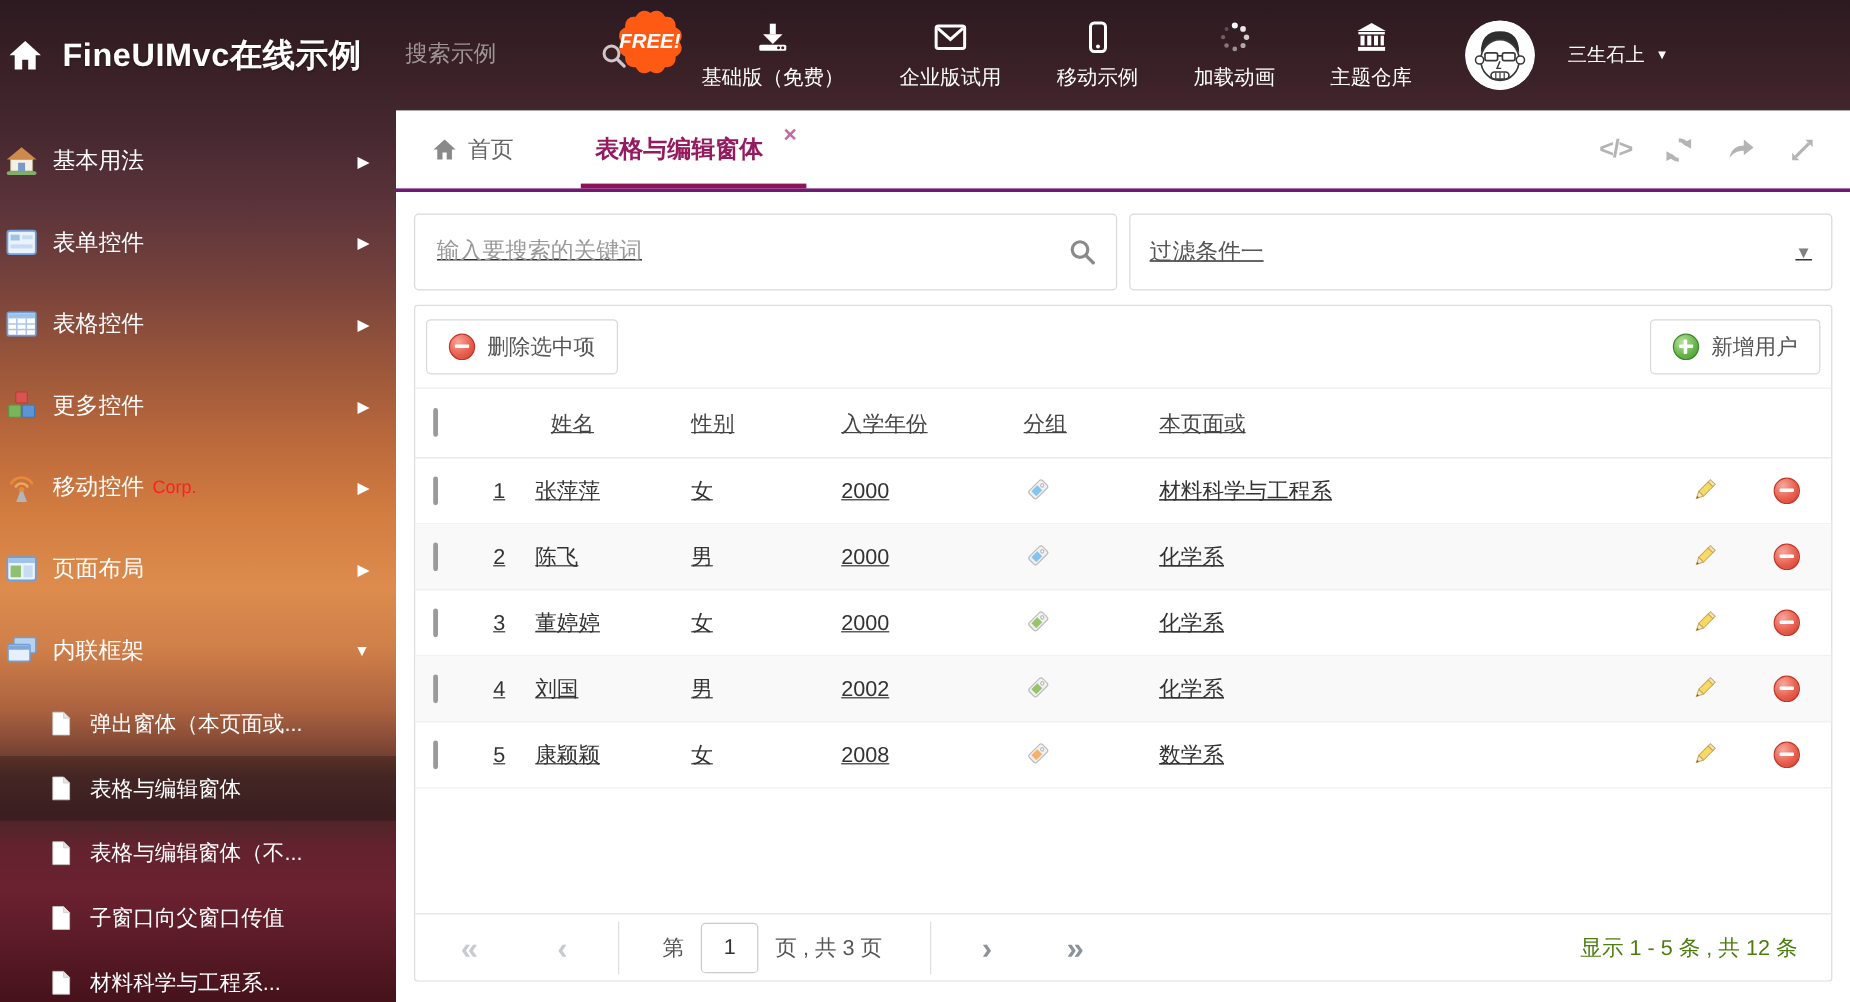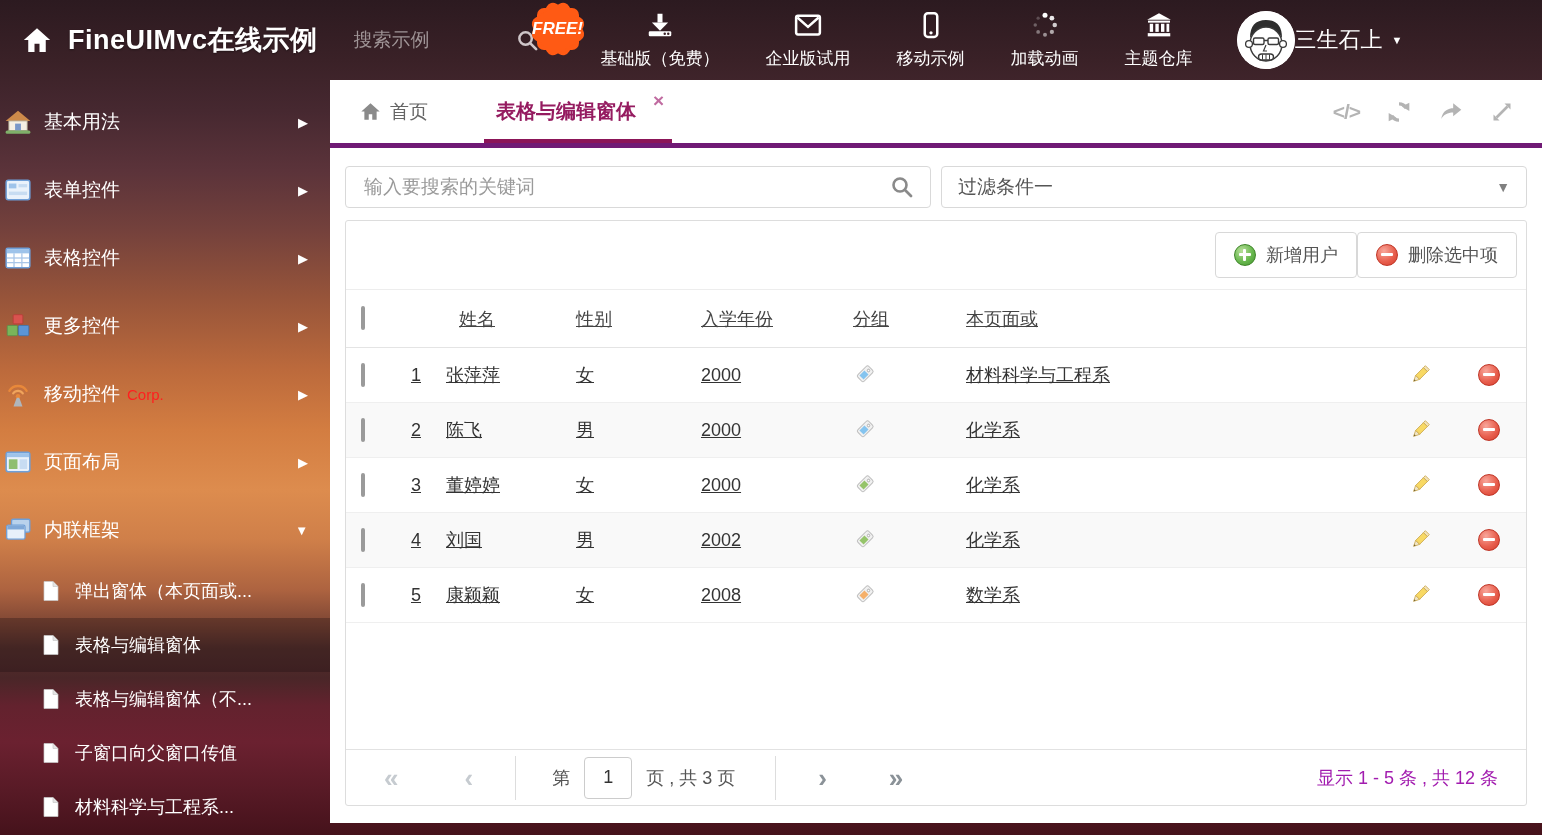--- a/index.html
+++ b/index.html
@@ -8,61 +8,61 @@
     width:1542px; height:835px; overflow:hidden;
     font-family:"Liberation Sans", sans-serif;
     background:linear-gradient(180deg,
       #2c1a20 0px,#3a2127 60px,#462830 110px,#5b333a 170px,
       #74413c 230px,#98553a 300px,#bc6a3c 370px,#d37d41 430px,
       #dd8c4e 490px,#cf7f49 540px,#ad6340 590px,#7c4534 625px,
       #55302c 648px,#4a2628 678px,#63222e 706px,#6b2130 742px,
       #581a26 790px,#45121b 835px);
   }
   
-  .topbar { height:80px; display:flex; align-items:center; color:#fff; padding-left:20px; position:relative; }
+  .topbar { height:92px; display:flex; align-items:center; color:#fff; padding-left:4px; position:relative; }
   .home-btn { width:34px; height:34px; display:flex; align-items:center; justify-content:center; cursor:pointer; }
   .brand { font-size:27px; font-weight:bold; margin-left:14px; letter-spacing:0.5px; text-shadow:0 1px 2px rgba(0,0,0,0.4); }
   .top-search { margin-left:34px; display:flex; align-items:center; }
   .top-search input { background:transparent; border:none; outline:none; color:#fff; font-size:19px; width:150px; font-family:inherit; }
   .top-search input::placeholder { color:#9f9496; }
   .top-search .mag { margin-left:14px; }
   .top-nav { display:flex; margin-left:62px; gap:46px; }
   .nav-item { position:relative; display:flex; flex-direction:column; align-items:center; gap:7px; font-size:17px; cursor:pointer; white-space:nowrap; }
   .free-badge { position:absolute; top:-12px; left:-74px; width:62px; height:62px; }
   .free-badge .sq { position:absolute; inset:10px; background:#ff5a14; border-radius:7px; }
   .free-badge .sq2 { transform:rotate(30deg); }
   .free-badge .sq3 { transform:rotate(60deg); }
   .free-label { position:absolute; inset:0; display:flex; align-items:center; justify-content:center; font-weight:bold; font-style:italic; font-size:17px; color:#fff; }
   .user { display:flex; align-items:center; margin-left:44px; cursor:pointer; }
   .avatar { width:58px; height:58px; border-radius:50%; background:#fff; overflow:hidden; flex:none; }
-  .username { font-size:22px; margin-left:0; }
+  .username { font-size:16px; margin-left:28px; }
   .user-caret { font-size:11px; margin-left:9px; }
   
   .shell { display:flex; height:743px; }
   .sidebar { width:330px; flex:none; padding-top:8px; }
   .s-item { height:68px; display:flex; align-items:center; padding:0 22px 0 4px; color:#fff; font-size:19px; cursor:pointer; }
   .s-item .s-ico { width:28px; height:28px; margin-right:12px; flex:none; }
   .s-arrow { margin-left:auto; font-size:13px; color:#fff; }
   .s-badge { color:#ff1f1f; font-size:15px; margin-left:7px; }
   .s-sub { height:54px; display:flex; align-items:center; padding:0 16px 0 40px; color:#fff; font-size:18px; cursor:pointer; }
   .s-sub .s-ico { width:22px; height:22px; margin-right:13px; flex:none; }
   .s-sub.selected { background:rgba(28,14,18,0.30); }
   
   .main { flex:1; background:#fff; display:flex; flex-direction:column; min-width:0; }
-  .tabbar { height:68px; border-bottom:5px solid #701a75; display:flex; align-items:center; padding-left:30px; flex:none; }
+  .tabbar { height:68px; border-bottom:3px solid #701a75; display:flex; align-items:center; padding-left:30px; flex:none; }
   .tab { height:100%; display:flex; align-items:center; cursor:pointer; }
   .tab-home { gap:9px; color:#666; font-size:19px; }
   .tab-active { margin-left:56px; position:relative; padding:0 36px 0 12px; color:#951b60; font-size:20px; font-weight:bold; }
   .tab-active::after { content:""; position:absolute; left:0; right:0; bottom:0; height:4px; background:#8b1558; }
   .tab-close { position:absolute; top:11px; right:8px; color:#c06ba0; font-size:19px; font-weight:bold; line-height:1; cursor:pointer; }
   .tab-tools { margin-left:auto; display:flex; align-items:center; gap:26px; padding-right:28px; }
   .tab-tools .tool { cursor:pointer; display:flex; align-items:center; }
   .code-glyph { font-size:21px; font-weight:bold; color:#b4b4b4; letter-spacing:-1px; }
   
-  .search-row { display:flex; gap:10px; margin:18px 15px 0; height:42px; flex:none; }
+  .search-row { display:flex; gap:10px; margin:18px 15px 0; height:64px; flex:none;text-decoration:underline; }
   .field { flex:1; border:1px solid #d9d9d9; border-radius:4px; display:flex; align-items:center; padding:0 16px; background:#fff; }
   .field input { border:none; outline:none; flex:1; font-size:19px; color:#333; font-family:inherit; }
   .field input::placeholder { color:#9a9a9a; }
   .filter-value { font-size:19px; color:#555; }
   .caret-down { margin-left:auto; color:#808080; font-size:14px; }
   
   .panel { margin:12px 15px 17px; border:1px solid #ddd; border-radius:3px; flex:1; display:flex; flex-direction:column; min-height:0; }
   .toolbar { display:flex; align-items:center; padding:11px 9px; border-bottom:1px solid #ededed; flex:none; }
   .btn { display:inline-flex; align-items:center; gap:10px; border:1px solid #d8d8d8; border-radius:4px; background:#fff; padding:0 18px; height:46px; font-size:18px; color:#555; cursor:pointer; font-family:inherit; }
   .btn-add { margin-left:auto; }
@@ -89,21 +89,21 @@
   .c-ico { display:flex; justify-content:center; }
   .tag-svg, .pencil-svg { display:block; }
   .filler { flex:1; }
   
   .pager { border-top:1px solid #e2e2e2; height:56px; display:flex; align-items:center; padding:0 28px; font-size:18px; color:#555; flex:none; }
   .pg-arrow { font-size:26px; line-height:1; font-weight:bold; cursor:pointer; }
   .pg-dis { color:#c6cbd0; }
   .pg-en { color:#8b9298; }
   .pg-div { width:1px; height:44px; background:#ddd; }
   .page-input { width:48px; height:42px; border:1px solid #ccc; border-radius:4px; text-align:center; font-size:18px; color:#333; outline:none; font-family:inherit; }
-  .pg-sum { margin-left:auto; color:#a21caf; }
+  .pg-sum { margin-left:auto; color:#4d7c0f; }
 </style>
 </head>
 <body>
 
 <div class="topbar">
   <div class="home-btn">
     <svg width="30" height="30" viewBox="0 0 24 24">
         <path d="M12 2.5 L22.5 12 H19 V21.5 H14 V15 H10 V21.5 H5 V12 H1.5 Z" fill="#fff"></path>
       </svg>
   </div>
@@ -353,27 +353,27 @@
           </svg>
       </div>
       <div class="field">
         <span class="filter-value">过滤条件一</span>
         <span class="caret-down">▼</span>
       </div>
     </div>
 
     <div class="panel">
       <div class="toolbar">
+        <button class="btn">
+          <span class="ico-del"></span>
+          <span>删除选中项</span>
+        </button>
         <button class="btn btn-add">
           <span class="ico-add"></span>
           <span>新增用户</span>
-        </button>
-        <button class="btn">
-          <span class="ico-del"></span>
-          <span>删除选中项</span>
         </button>
       </div>
 
       <div class="grid-head">
         <div class="c-check"><span class="checkbox"></span></div>
         <div></div>
         <div class="h-name">姓名</div>
         <div class="c-pad">性别</div>
         <div class="c-pad">入学年份</div>
         <div class="c-pad">分组</div>

